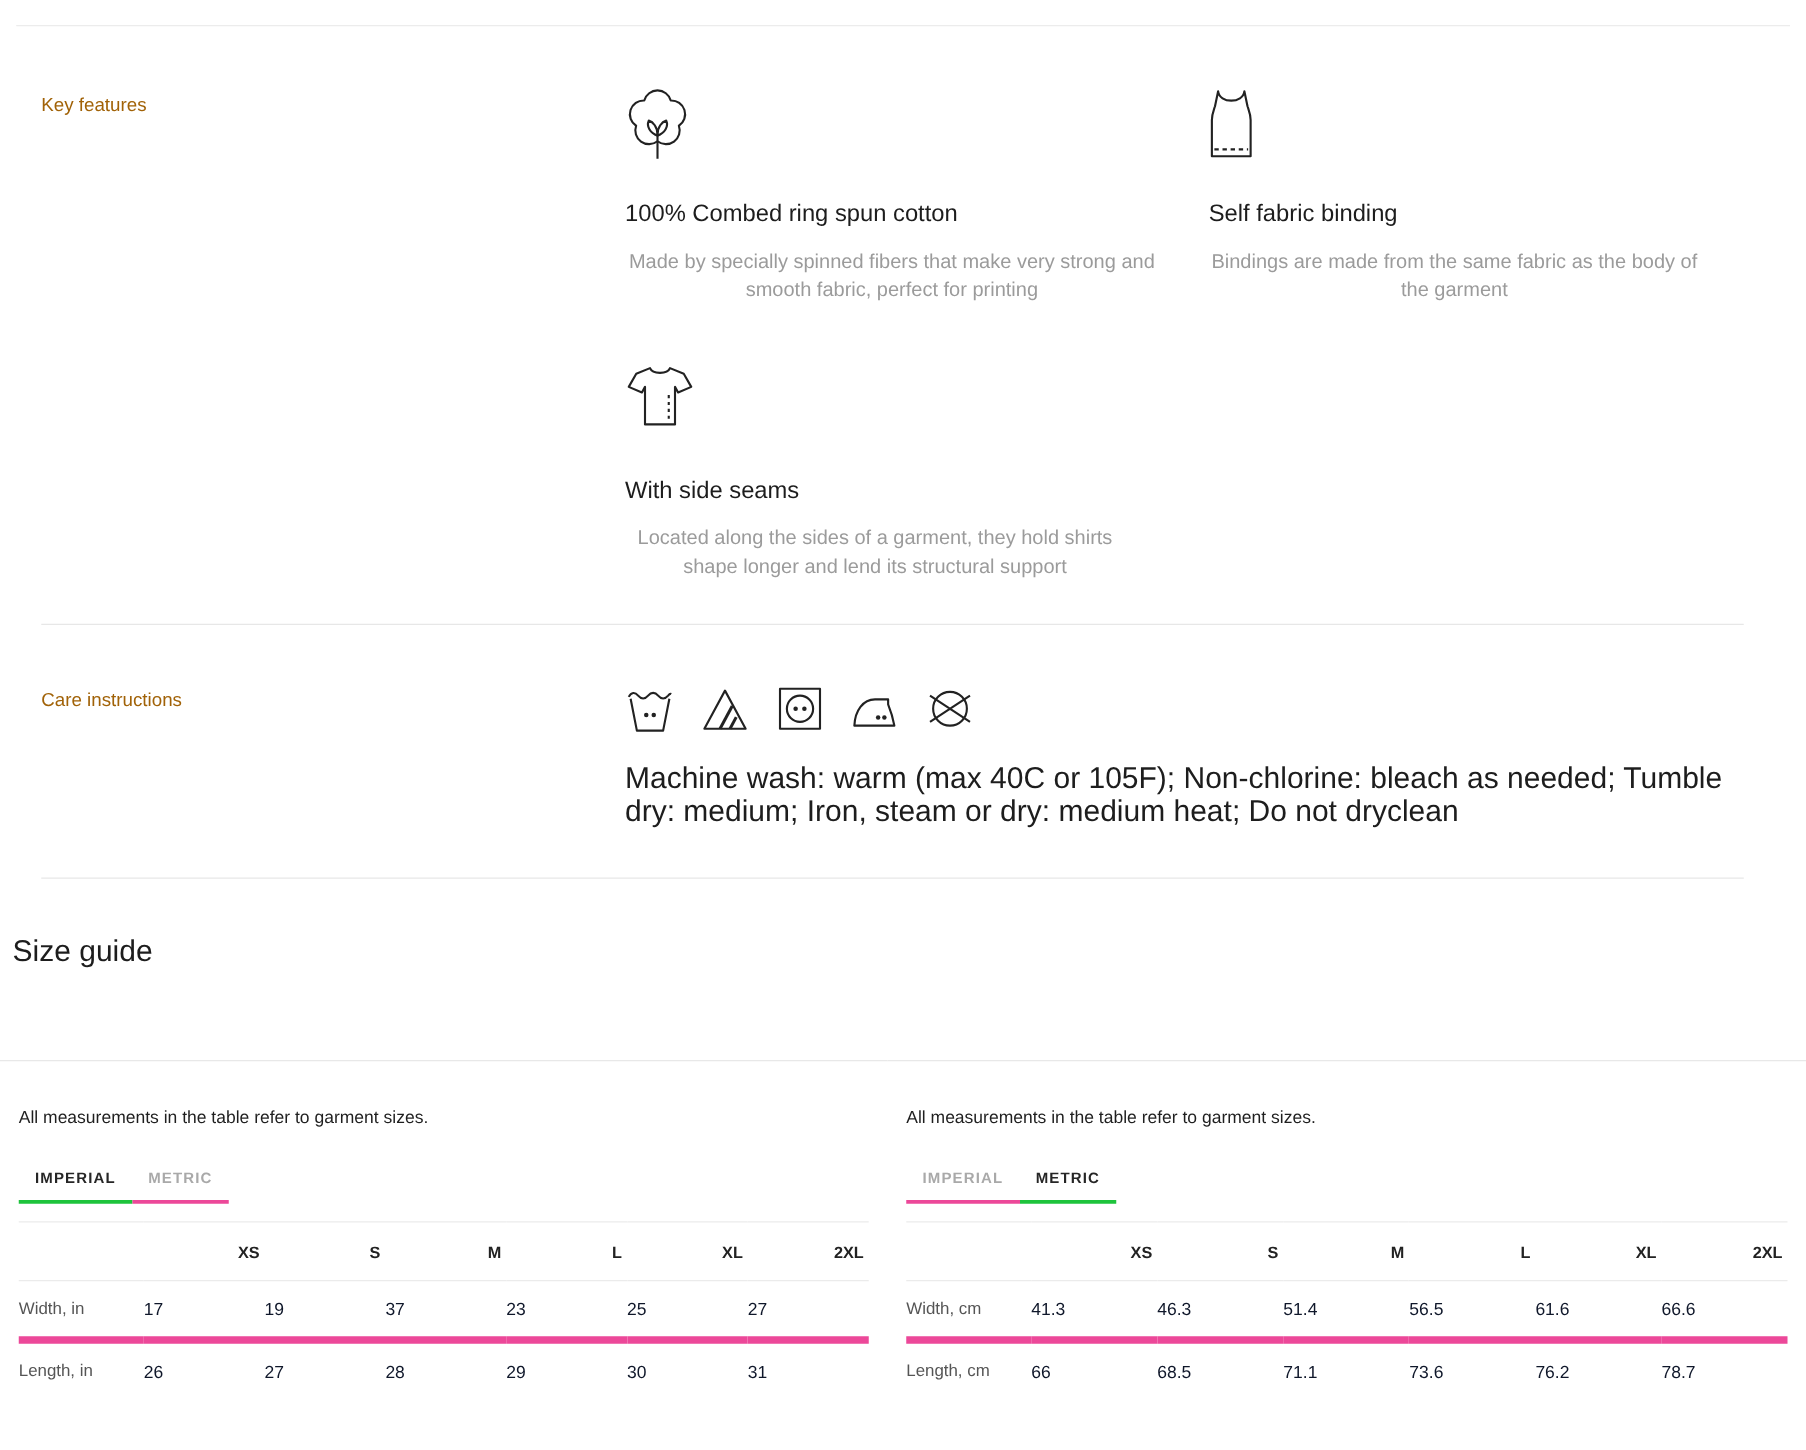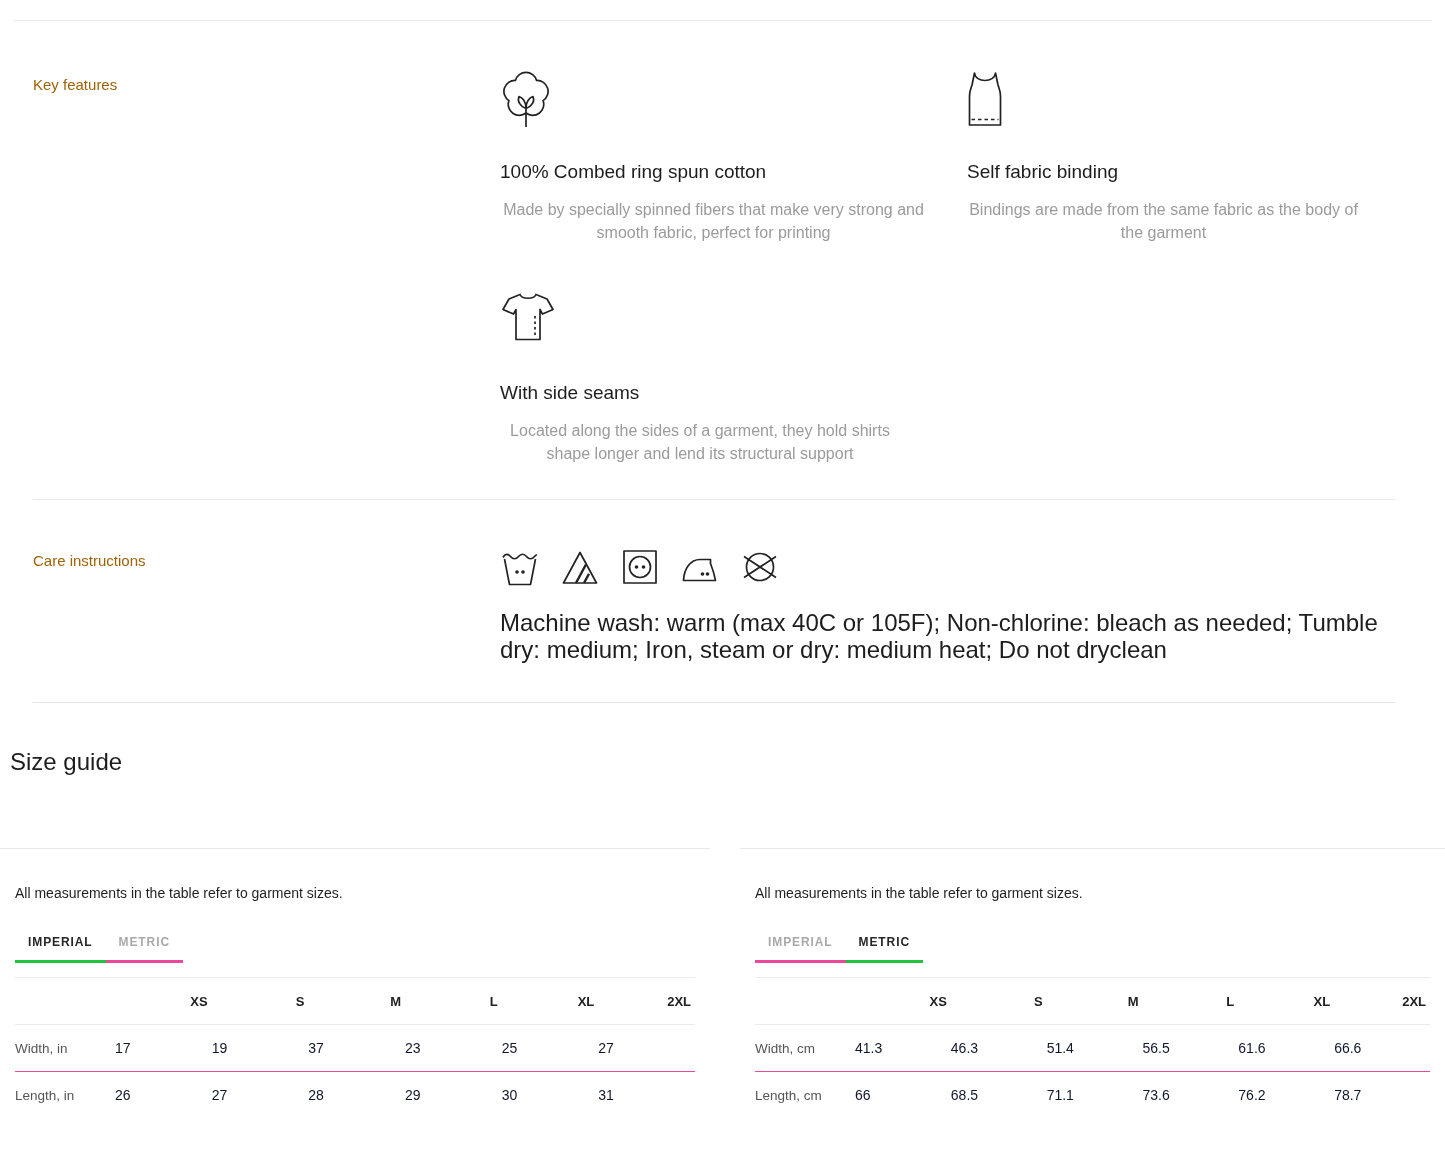--- a/index.html
+++ b/index.html
@@ -30,38 +30,38 @@
   .care-text { margin-top:22px; font-size:24px; line-height:27px; color:#1d1d1d; max-width:905px; }
 
   svg.lineart { stroke:#222; fill:none; stroke-width:1.7; stroke-linejoin:round; }
   svg.lineart .dot { fill:#222; stroke:none; }
   svg.lineart .thick { stroke-width:2.4; }
   svg.lineart .dash { stroke-dasharray:2.5 3; }
   svg.lineart .dash2 { stroke-dasharray:3.5 3; }
 
   
   .size-guide-heading { font-size:24px; font-weight:400; color:#1d1d1d; margin:44px 0 0 10px; line-height:29px; }
-  .panels { display:flex; gap:30px; margin-top:72px; }
+  .panels { display:flex; gap:0; margin-top:72px; }
   .panel { border-top:1px solid #e8e8e8; border-bottom:1px solid #e8e8e8; padding:36px 15px 44px 15px; height:313px; }
   .panel.left { width:710px; flex:0 0 710px; }
   .panel.right { flex:1; }
   .note { font-size:14px; color:#1f1f1f; line-height:17px; margin-bottom:24px; }
 
   .tabs { display:flex; margin-bottom:14px; }
   .tab { font-size:12px; font-weight:700; letter-spacing:.9px; color:#a9a9a9; padding:9px 13px 10px 13px;
          border-bottom:3px solid #ec4899; line-height:15px; cursor:pointer; text-transform:uppercase; }
   .tab.active { color:#262626; border-bottom-color:#1ec43c; }
 
   table.size-table { width:100%; border-collapse:collapse; table-layout:fixed; border-top:1px solid #ebebeb; }
   table.size-table col.label-col { width:100px; }
   table.size-table th { font-size:13px; font-weight:700; color:#222; text-align:right; height:47px;
                         border-bottom:1px solid #ebebeb; padding:0 4px 0 0; }
   table.size-table td { font-size:14px; color:#0f172a; text-align:left; height:47px; padding:0 4px 0 0; }
   table.size-table td.row-label { font-size:13.5px; color:#555; }
-  table.size-table tbody tr:not(:last-child) td { border-bottom:1px solid #ec4899; }
+  table.size-table tbody tr:not(:last-child) td { border-bottom:6px solid #ec4899; }
 </style>
 </head>
 <body>
 
 <div class="page">
 
   <div class="top-rule"></div>
 
   <section class="section features-section">
     <h2 class="section-heading">Key features</h2>

